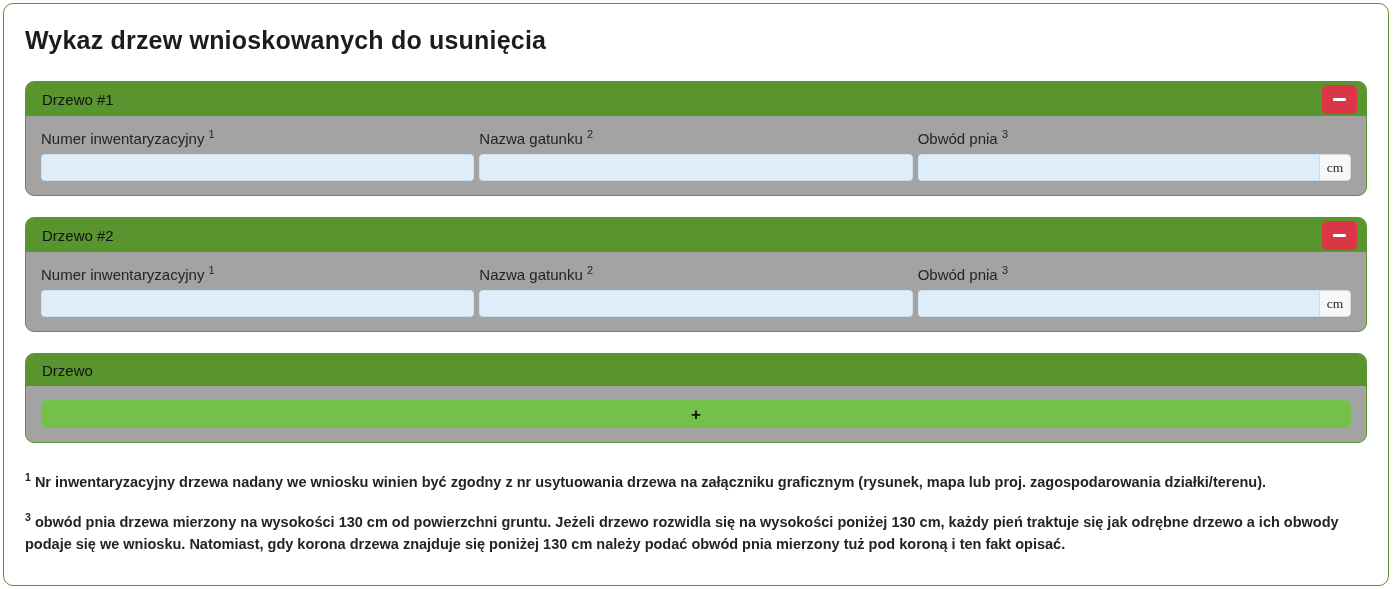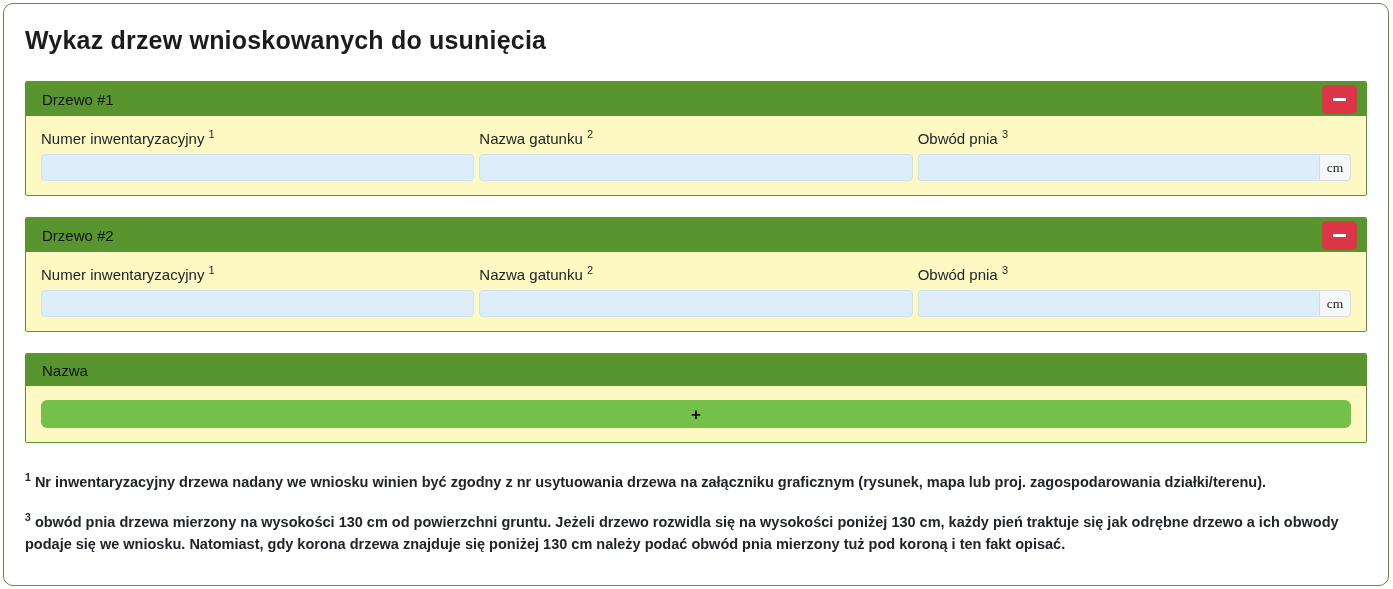--- a/index.html
+++ b/index.html
@@ -22,24 +22,24 @@
   }
   h1.page-title {
     margin: 0 0 26px 0;
     font-size: 25px;
     font-weight: 700;
     color: #1c1c1c;
     letter-spacing: 0.2px;
   }
   .panel {
     border: 1px solid var(--header-green, #58952f);
-    border-radius: 2px;
+    border-radius: 9px;
     margin-bottom: 21px;
     overflow: hidden;
-    background: #fef9c3;
+    background: #a3a3a3;
   }
   .panel-header {
     background: var(--header-green, #58952f);
     min-height: 34px;
     display: flex;
     align-items: center;
     justify-content: space-between;
     padding: 2px 9px 2px 16px;
   }
   .panel-header .panel-title {
@@ -187,21 +187,21 @@
         <div class="input-group">
           <input class="form-input" type="text" value="" style="">
           <span class="input-addon">cm</span>
         </div>
       </div>
     </div>
   </section>
 
   <section class="panel">
     <header class="panel-header no-button">
-      <span class="panel-title">Nazwa</span>
+      <span class="panel-title">Drzewo</span>
     </header>
     <div class="add-body">
       <button class="btn-add" type="button">+</button>
     </div>
   </section>
 
   <div class="footnotes">
     <p><sup>1</sup> <span>Nr inwentaryzacyjny drzewa nadany we wniosku winien być zgodny z nr usytuowania drzewa na załączniku graficznym (rysunek, mapa lub proj. zagospodarowania działki/terenu).</span></p>
     <p><sup>3</sup> <span>obwód pnia drzewa mierzony na wysokości 130 cm od powierzchni gruntu. Jeżeli drzewo rozwidla się na wysokości poniżej 130 cm, każdy pień traktuje się jak odrębne drzewo a ich obwody podaje się we wniosku. Natomiast, gdy korona drzewa znajduje się poniżej 130 cm należy podać obwód pnia mierzony tuż pod koroną i ten fakt opisać.</span></p>
   </div>

